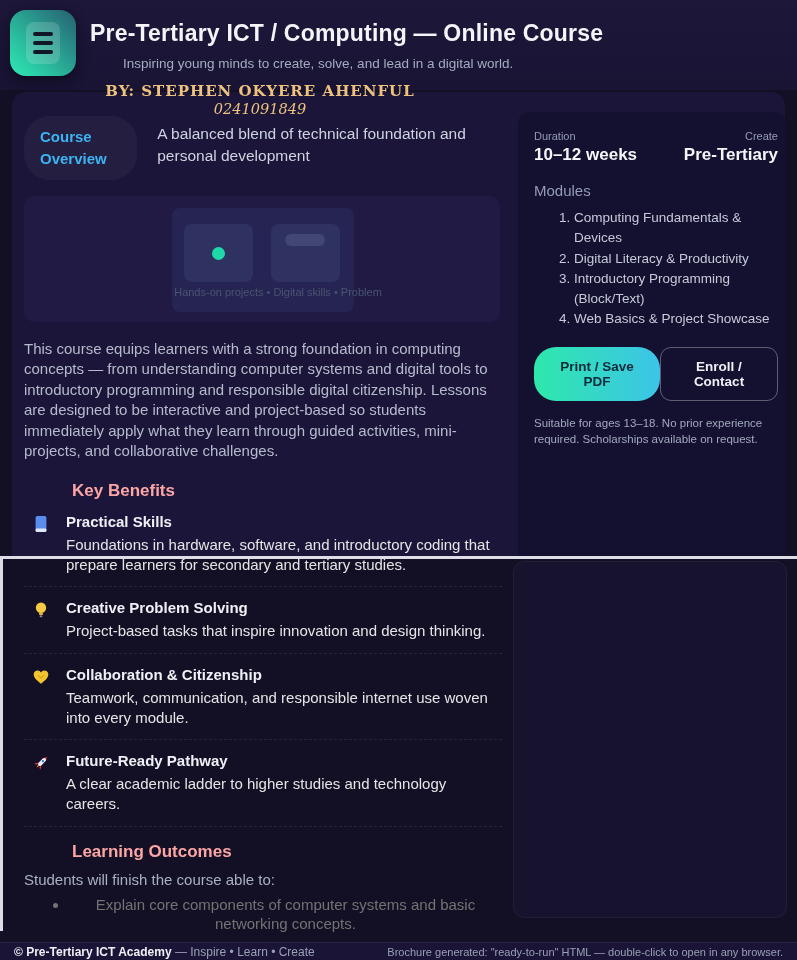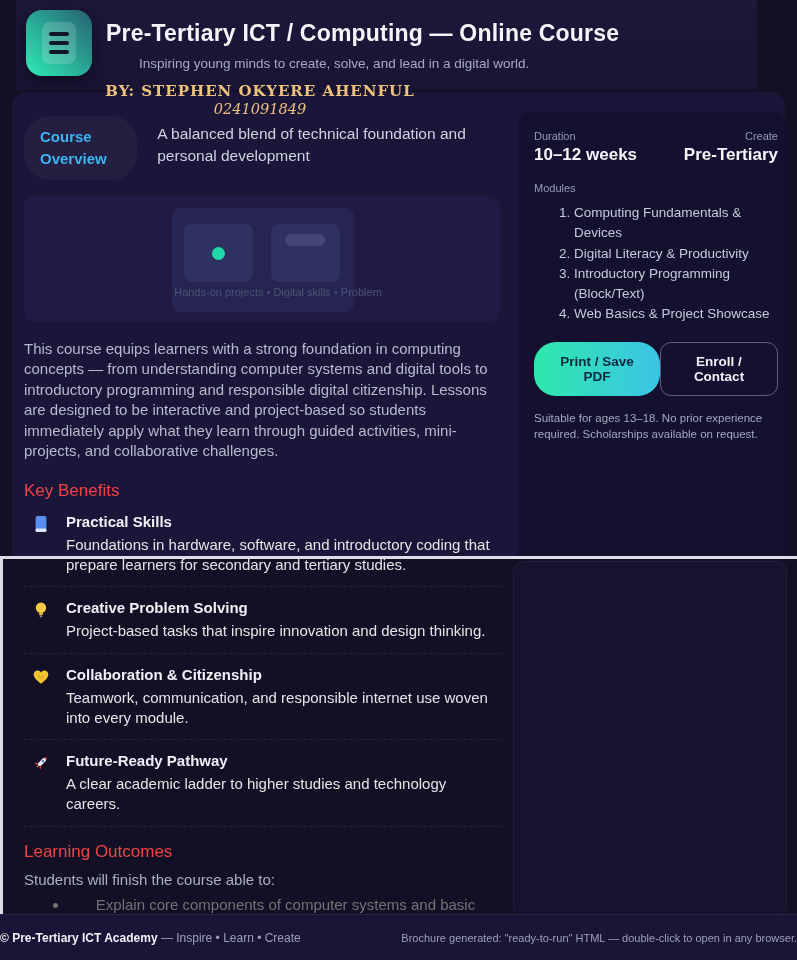--- a/index.html
+++ b/index.html
@@ -3,21 +3,21 @@
 <meta charset="utf-8">
 <style>
   * { margin:0; padding:0; box-sizing:border-box; }
   html,body { background:#0c0918; }
   body { font-family:"Liberation Sans", sans-serif; }
   .page {
     position:relative; width:797px; height:960px; margin:0 auto;
     background:#131026; overflow:hidden; color:#e8eaf2;
   }
   
-  .header { position:absolute; top:0; left:16px; width:741px; height:90px;
+  .header { position:absolute; top:0; left:0; width:797px; height:90px;
     background:linear-gradient(180deg,#1d1739 0%,#191334 100%); }
   .logo { position:absolute; top:10px; left:10px; width:66px; height:66px; border-radius:16px;
     background:linear-gradient(225deg,#265f71 0%,#2bd1a8 80%,#31e8b6 100%);
     display:flex; align-items:center; justify-content:center;
     box-shadow:0 4px 14px rgba(0,0,0,.45); }
   .logo-inner { width:34px; height:42px; border-radius:8px; background:rgba(255,255,255,.16);
     display:flex; flex-direction:column; align-items:center; justify-content:center; gap:5px; }
   .logo-bar { width:20px; height:4px; border-radius:2px; background:#101828; }
   .hd-title { position:absolute; left:90px; top:20px; font-size:23px; font-weight:bold; color:#f4f5f9; letter-spacing:.2px; }
   .hd-sub   { position:absolute; left:91px; top:56px; font-size:13.5px; color:#a6acc0;margin-left:32px; }
@@ -48,51 +48,51 @@
   .hero-tile { position:absolute; top:16px; width:69px; height:58px; border-radius:8px;
     background:rgba(140,165,225,.10); }
   .hero-tile.t1 { left:12px; }
   .hero-tile.t2 { left:99px; }
   .hero-dot { position:absolute; left:28px; top:23px; width:13px; height:13px; border-radius:50%; background:#1fd9a8; }
   .hero-blob { position:absolute; left:14px; top:10px; width:40px; height:12px; border-radius:7px;
     background:rgba(180,200,240,.14); }
   .hero-caption { position:absolute; left:0; right:-30px; bottom:14px; text-align:center;
     font-size:11px; color:#4a5472; white-space:nowrap; }
   .desc { margin-top:17px; font-size:15px; line-height:1.37; color:#b5bbcc; }
-  .section-h { margin-top:19px; font-size:17px; font-weight:normal; color:#ef4444; }
+  .section-h { margin-top:19px; font-size:17px; font-weight:bold; color:#fca5a5;margin-left:48px; }
   .benefit { display:grid; grid-template-columns:34px 1fr; padding:12px 0 11px 8px;
     border-bottom:1px dashed rgba(150,160,190,.14); }
   .benefit-icon { width:18px; height:18px; margin-top:2px; }
   .benefit-title { font-size:15px; font-weight:bold; color:#eef0f6; }
   .benefit-desc { font-size:15px; line-height:1.35; color:#e5e5e5; margin-top:5px; }
   .outcomes-h { margin-top:15px; }
   .outcomes-intro { margin-top:9px; font-size:15px; color:#a9b0c4; }
   .outcomes-list { margin-top:7px; padding-left:45px; }
   .outcomes-list li { font-size:15px; line-height:1.33; color:#737373; margin-bottom:4px;text-align:center; }
   
   .sidebar { position:absolute; left:534px; top:130px; width:244px; z-index:3; }
   .stats { display:flex; justify-content:space-between; }
   .stat-label { font-size:11px; color:#959bb3; }
   .stat-value { font-size:17px; font-weight:bold; color:#f4f5f9; margin-top:3px; }
   .stat-right { text-align:right; }
-  .modules-label { margin-top:17px; font-size:11px; color:#959bb3; }
+  .modules-label { margin-top:17px; font-size:15px; color:#959bb3; }
   .modules-list { margin-top:9px; padding-left:40px; }
   .modules-list li { font-size:13.5px; line-height:1.5; color:#c6cad9; }
   .btn-row { display:flex; gap:0; margin-top:17px; }
   .btn-print { border:none; cursor:pointer; padding:11px 17px; border-radius:22px;
     background:linear-gradient(90deg,#2ee8ab 0%,#3cc4e8 100%);
     font-family:"Liberation Sans", sans-serif; font-size:13.5px; font-weight:bold; color:#0a2a3c; }
   .btn-enroll { cursor:pointer; padding:11px 14px; border-radius:11px; background:transparent;
     border:1.5px solid rgba(255,255,255,.32);
     font-family:"Liberation Sans", sans-serif; font-size:13.5px; font-weight:bold; color:#eef0f6; }
   .sidebar-note { margin-top:14px; font-size:11.5px; line-height:1.45; color:#a2a8bd; width:232px; }
   
-  .footer { position:absolute; left:0; bottom:0; width:797px; height:46px; z-index:6;
+  .footer { position:absolute; left:0; bottom:0; width:797px; height:18px; z-index:6;
     background:#1a1437; border-top:1px solid rgba(255,255,255,.07);
-    display:flex; align-items:center; justify-content:space-between; padding:0 0; }
+    display:flex; align-items:center; justify-content:space-between; padding:0 14px; }
   .footer-left { font-size:12px; color:#9aa0b5; }
   .footer-left b { color:#eef0f6; }
   .footer-right { font-size:11px; color:#9aa0b5; }
 </style>
 </head>
 <body>
 
 <div class="page">
 
   <div class="header">

